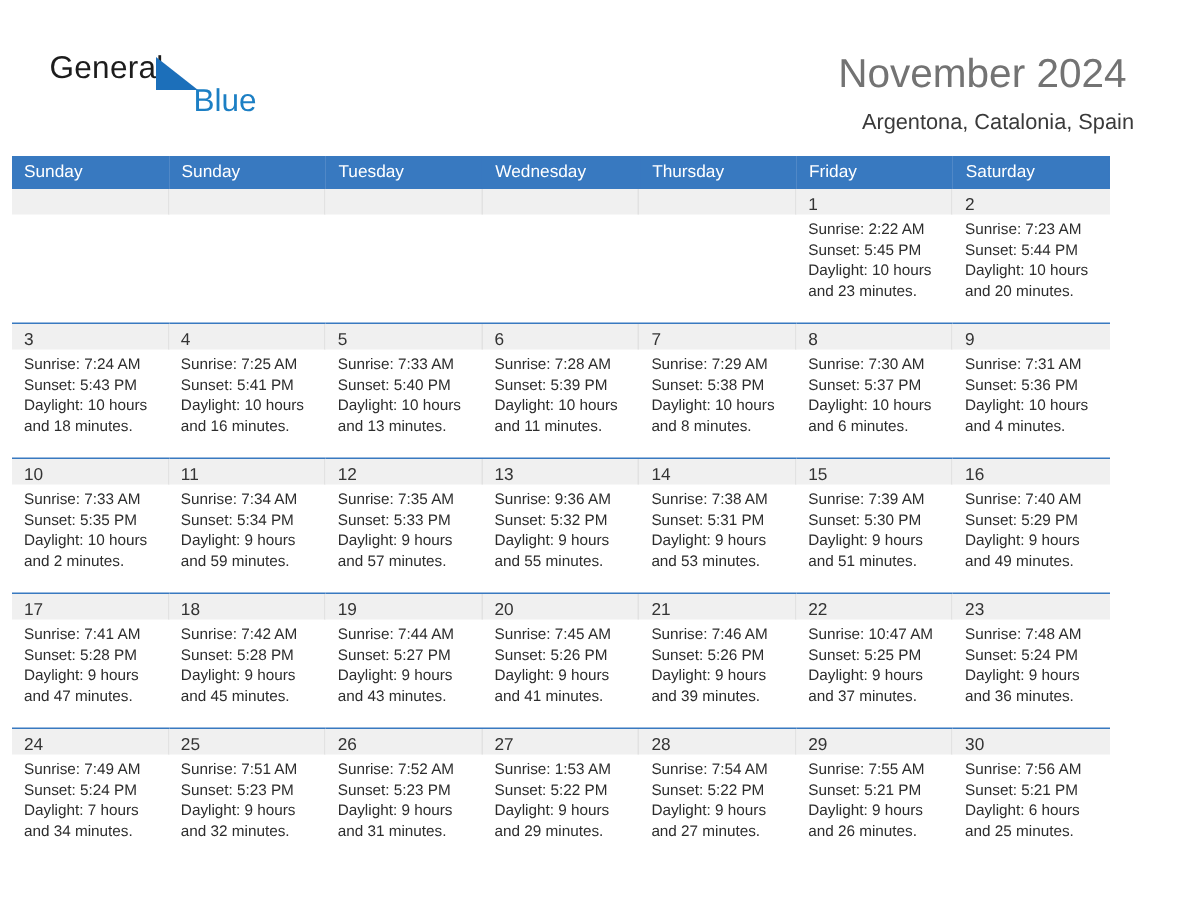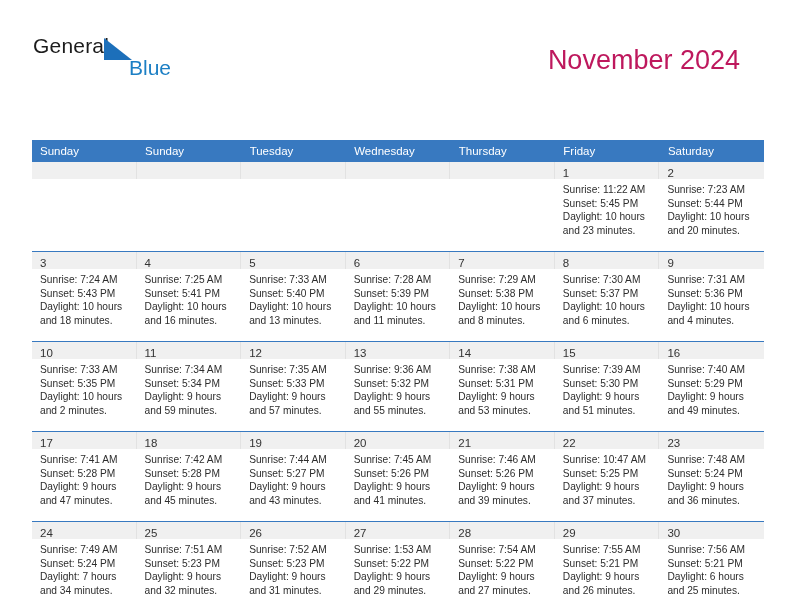--- a/index.html
+++ b/index.html
@@ -64,42 +64,41 @@
   }
 
   .title-block {
     position: absolute;
     right: 36px;
     top: 28px;
     text-align: right;
   }
   .cal-title {
     font-size: 27px;
-    color: #be185d;
+    color: #737373;
     line-height: 33px;
     white-space: nowrap;
     font-weight: normal;
-    margin: 16px;
+    margin: 5px;
   }
   .cal-subtitle {
     font-size: 14.5px;
     color: #3a3a3a;
     line-height: 20px;
     margin: 6px 0 0 0;
     white-space: nowrap;
     font-weight: normal;
   }
 
   
   .calendar {
     position: absolute;
-    left: 32px;
+    left: 8px;
     top: 104px;
     width: 732px;
-    margin-top: 36px;
   }
   table.cal {
     border-collapse: collapse;
     table-layout: fixed;
     width: 732px;
   }
   table.cal col { width: 104.57px; }
 
   thead th {
     background: #3879c0;
@@ -173,20 +172,21 @@
       <span class="brand-tri">
         <svg width="28" height="22" viewBox="0 0 28 22" xmlns="http://www.w3.org/2000/svg">
           <polygon points="0,0 0,22 28,22" fill="#1c6fba"></polygon>
         </svg>
       </span>
       <span class="brand-blue">Blue</span>
     </div>
 
     <div class="title-block">
       <h1 class="cal-title">November 2024</h1>
+      <h2 class="cal-subtitle">Argentona, Catalonia, Spain</h2>
     </div>
 
   </div>
 
   <div class="calendar">
     <table class="cal">
       <colgroup>
         <col>
           <col>
           <col>
@@ -230,21 +230,21 @@
             </td>
             <td class="empty">
               <div class="cell-inner">
                 <div class="daynum-band"><span class="daynum"></span></div>
               </div>
             </td>
             <td>
               <div class="cell-inner">
                 <div class="daynum-band"><span class="daynum">1</span></div>
                 <div class="cell-body">
-                  <div>Sunrise: 11:22 AM</div>
+                  <div>Sunrise: 2:22 AM</div>
                   <div>Sunset: 5:45 PM</div>
                   <div class="daylight">Daylight: 10 hours and 23 minutes.</div>
                 </div>
               </div>
             </td>
             <td>
               <div class="cell-inner">
                 <div class="daynum-band"><span class="daynum">2</span></div>
                 <div class="cell-body">
                   <div>Sunrise: 7:23 AM</div>

